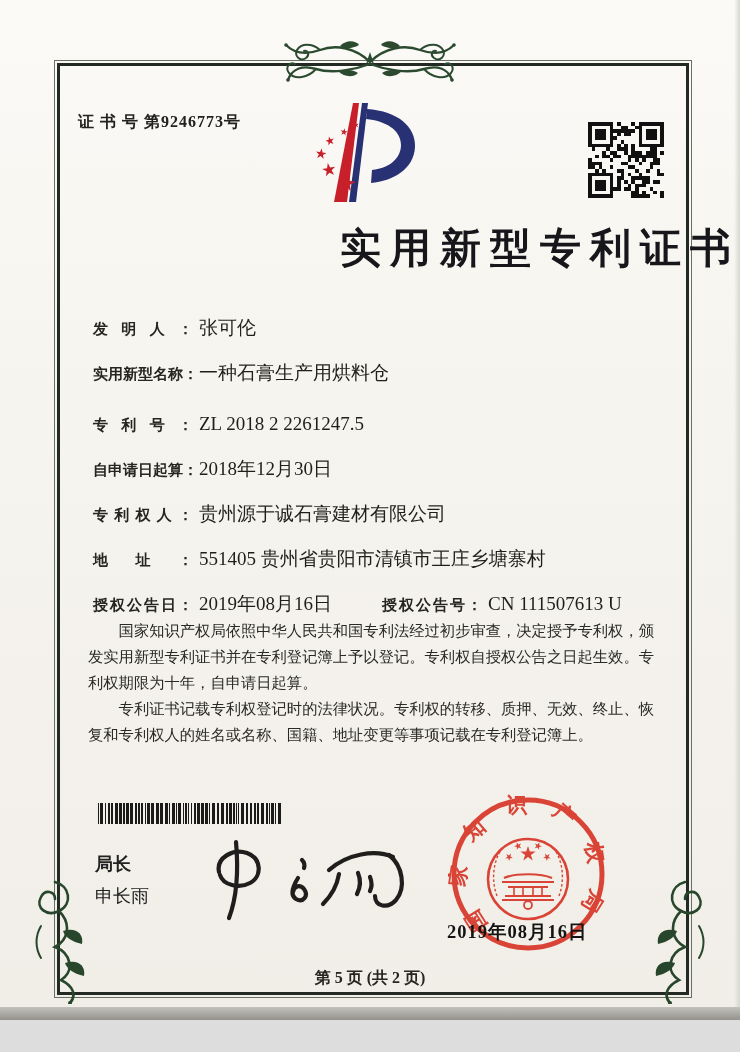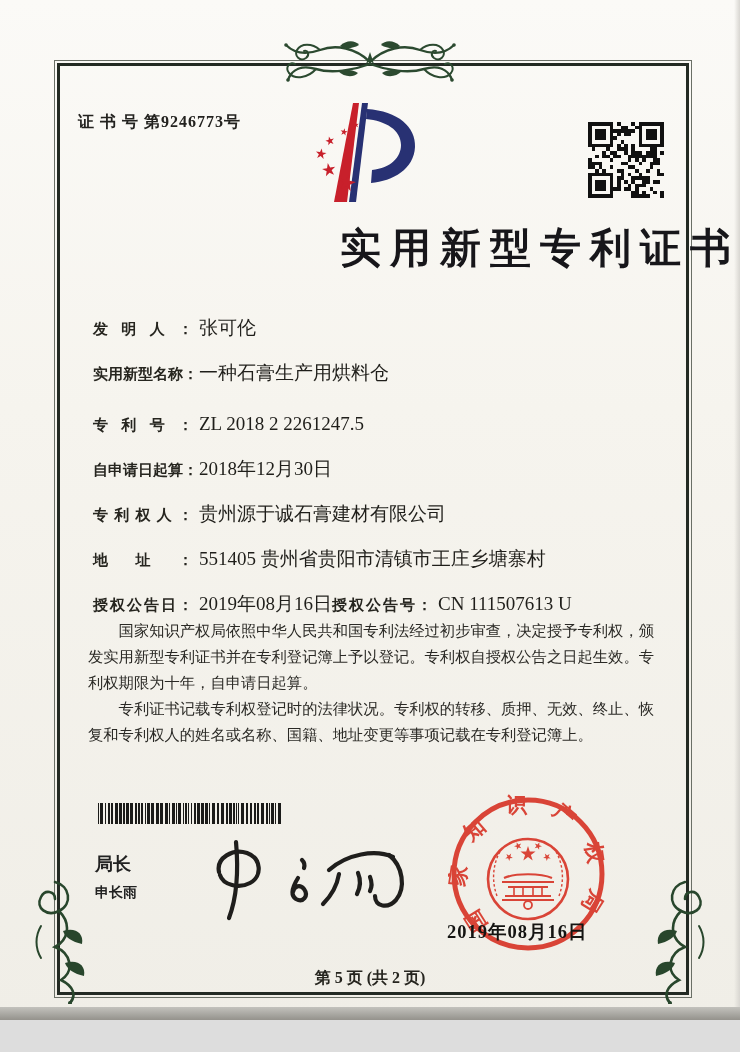--- a/index.html
+++ b/index.html
@@ -11,26 +11,26 @@
   .cert-no{position:absolute;left:78px;top:112px;font-size:16px;letter-spacing:1px;font-weight:700;color:#23221f;}
   .logo{position:absolute;left:300px;top:100px;}
   .qr{position:absolute;left:588px;top:122px;}
   .title{position:absolute;left:0;top:221px;width:100%;text-align:right;font-size:41px;font-weight:700;letter-spacing:9px;color:#17161a;}
   .fields{position:absolute;left:93px;top:316px;width:575px;white-space:nowrap;}
   .f-row{margin-bottom:20px;line-height:24px;}
   .f-row.first{margin-bottom:26px;}
   .f-label{display:inline-block;width:100px;text-align:justify;text-align-last:justify;text-justify:inter-character;
     font-size:15px;font-weight:700;color:#26251f;vertical-align:baseline;}
   .f-value{margin-left:6px;font-size:19px;font-weight:500;color:#1f1e1a;}
-  .f-pair2{}
+  .f-pair2{margin-left:50px;}
   .paras{position:absolute;left:88px;top:618px;width:566px;font-size:15.3px;line-height:26px;text-align:justify;color:#2a2925;}
   .paras p{margin:0;text-indent:2em;font-weight:500;}
   .barcode{position:absolute;left:98px;top:803px;fill:#1b1b19;}
   .sig-title{position:absolute;left:95px;top:852px;font-size:18px;font-weight:700;color:#222;}
-  .sig-name{position:absolute;left:95px;top:884px;font-size:14px;font-weight:700;color:#222;}
+  .sig-name{position:absolute;left:95px;top:884px;font-size:18px;font-weight:400;color:#222;}
   .signature{position:absolute;left:203px;top:838px;}
   .seal{position:absolute;left:448px;top:794px;opacity:.93;}
   .seal-date{position:absolute;left:447px;top:919px;font-size:18.5px;font-weight:700;letter-spacing:1px;color:#141412;}
   .page-info{position:absolute;left:0;top:968px;width:100%;text-align:center;font-size:16px;font-weight:600;color:#26251f;}
   .back-note{position:absolute;left:0;top:1013px;width:100%;text-align:center;font-size:16px;font-weight:500;color:#26251f;padding-left:29px;}
   .ornament{position:absolute;}
   .bottom-band{position:absolute;left:0;bottom:0;width:100%;height:13px;
     background:linear-gradient(180deg,#c3c2bd,#94928c);}
   .right-band{position:absolute;right:0;top:0;width:6px;height:100%;
     background:linear-gradient(270deg,#d8d6d1,rgba(216,214,209,0));}

